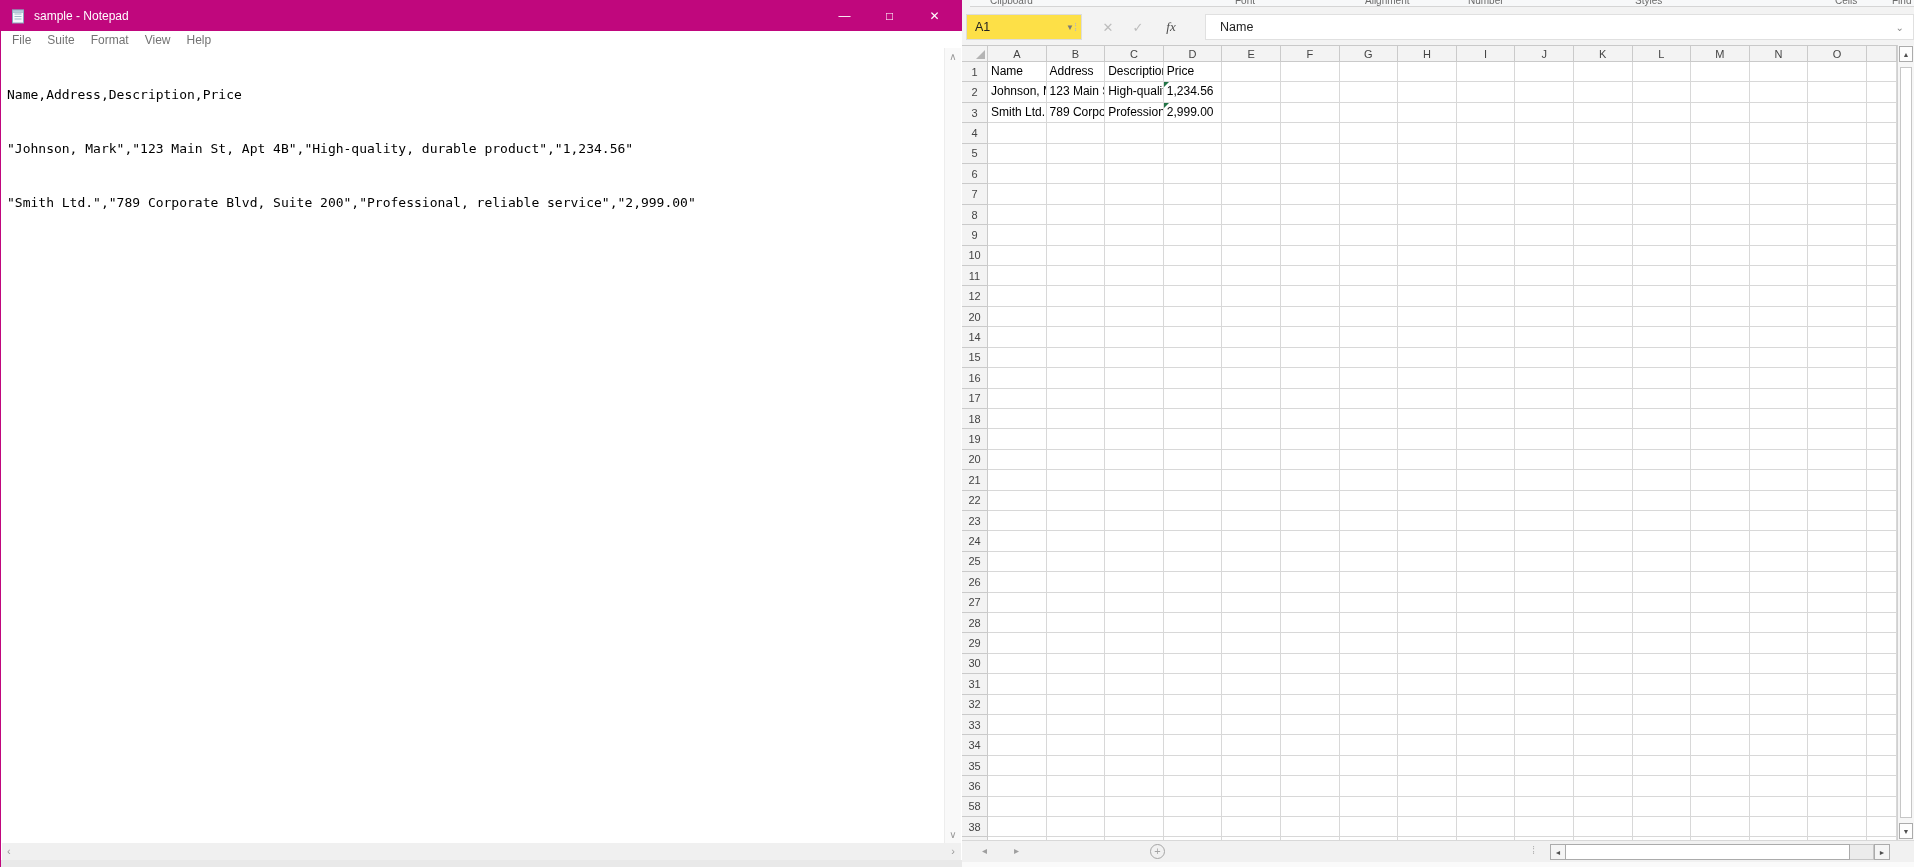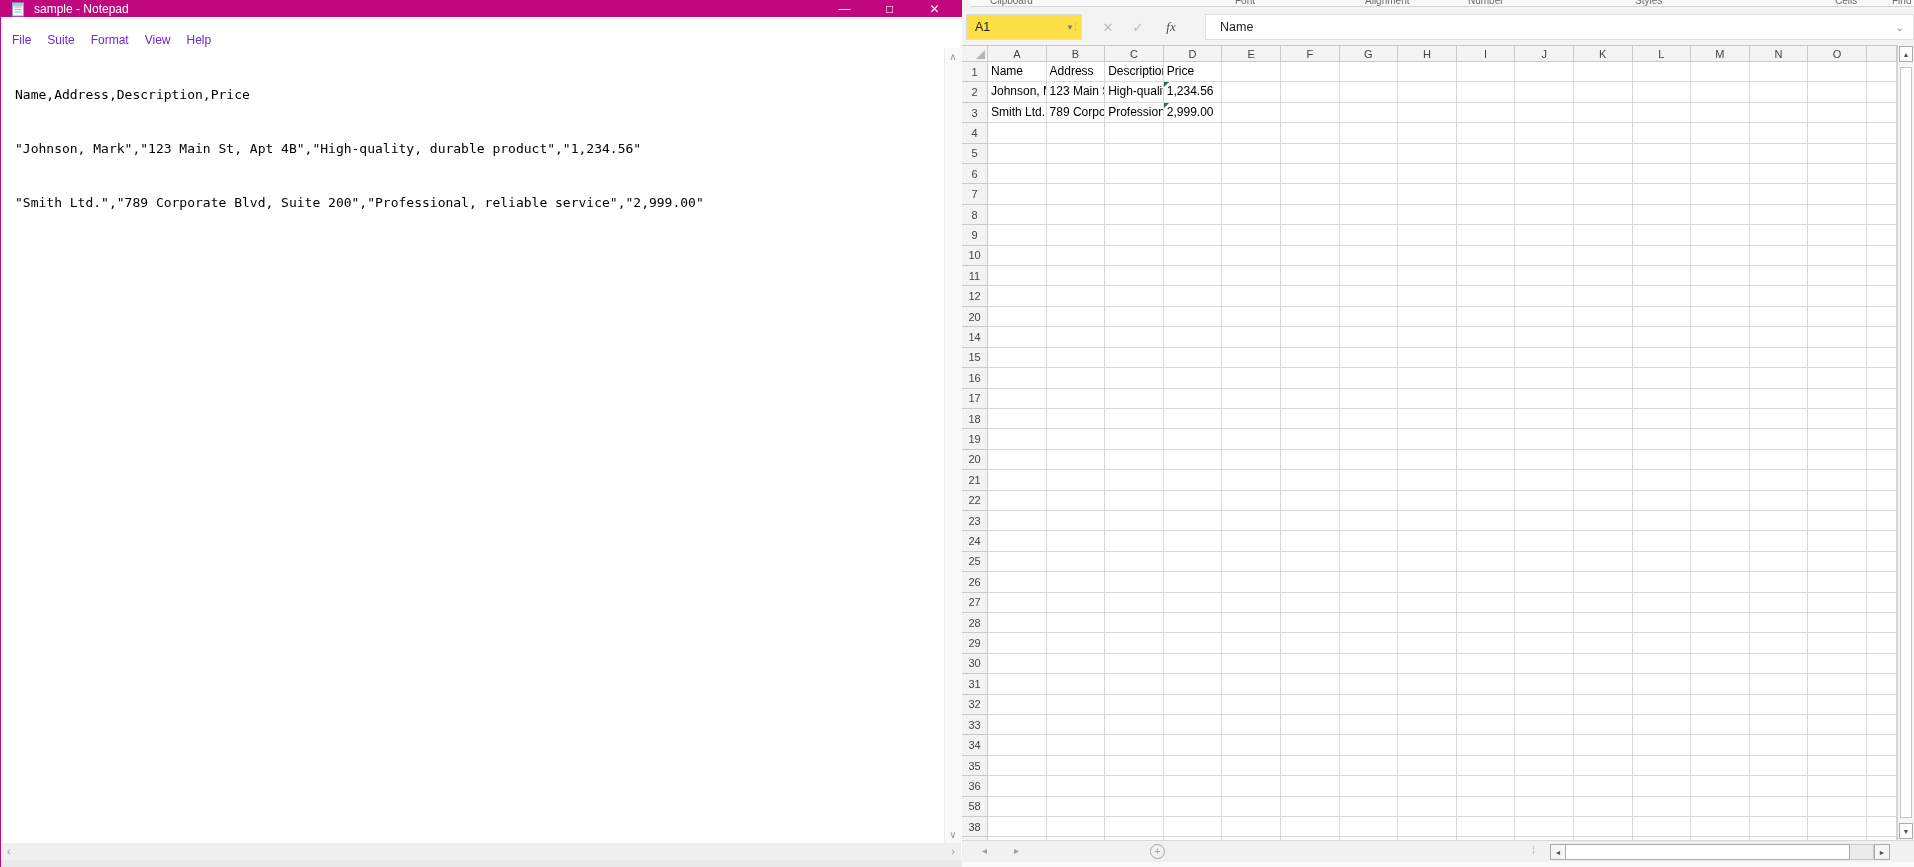--- a/index.html
+++ b/index.html
@@ -2,33 +2,33 @@
 <html><head>
 <meta charset="utf-8">
 <style>
   * { box-sizing: border-box; margin: 0; padding: 0; }
   html,body { width:1914px; height:867px; overflow:hidden; background:#fff;
               font-family:"Liberation Sans", sans-serif; }
 
   
   #notepad { position:absolute; left:0; top:0; width:962px; height:867px; background:#fff;
              border-left:1px solid #c0077d; }
-  #np-titlebar { position:absolute; left:0; top:0; width:100%; height:17px; background:#c0077d;
+  #np-titlebar { position:absolute; left:0; top:0; width:100%; height:31px; background:#c0077d;
                  display:flex; align-items:center; }
   #np-icon { margin-left:9px; width:16px; height:16px; flex:0 0 auto; }
   #np-title { margin-left:8px; color:#ffffff; font-size:12px; }
   #np-btns { margin-left:auto; display:flex; height:31px; margin-right:5px; }
   .np-btn { width:45px; height:31px; display:flex; align-items:center; justify-content:center;
             color:#ffffff; font-size:12px; }
   #np-menubar { position:absolute; left:1px; top:31px; right:1px; height:17px; background:#ffffff;
-                display:flex; align-items:center; padding-left:2px; font-size:12px; color:#6d28d9; }
+                display:flex; align-items:center; padding-left:2px; font-size:12px; color:#737373; }
   .np-menu-item { padding:0 8px; }
   #np-text { position:absolute; left:1px; top:48px; right:18px; bottom:24px; background:#fff;
              font-family:"DejaVu Sans Mono", monospace; font-size:13px; line-height:18px;
-             color:#000; padding:2px 0 0 13px; white-space:pre; overflow:hidden; }
+             color:#000; padding:2px 0 0 5px; white-space:pre; overflow:hidden; }
   #np-vscroll { position:absolute; right:1px; top:48px; width:17px; bottom:24px; background:#f9f9f9;
                 border-left:1px solid #ededed; }
   #np-vscroll .arr { position:absolute; left:0; width:100%; text-align:center; color:#9a9a9a; font-size:10px; }
   #np-hscroll { position:absolute; left:1px; right:1px; bottom:7px; height:17px; background:#f0f0f0; }
   #np-hscroll .arr { position:absolute; top:1px; color:#9a9a9a; font-size:11px; line-height:15px; }
   #np-bottomstrip { position:absolute; left:0; right:0; bottom:0; height:7px; background:#e9e9e9; }
 
   
   #sheetapp { position:absolute; left:962px; top:0; width:952px; height:867px; background:#f3f3f3; }
   #ribbonstrip { position:absolute; left:8px; top:0; width:100%; height:7px; background:#f7f8f9;

